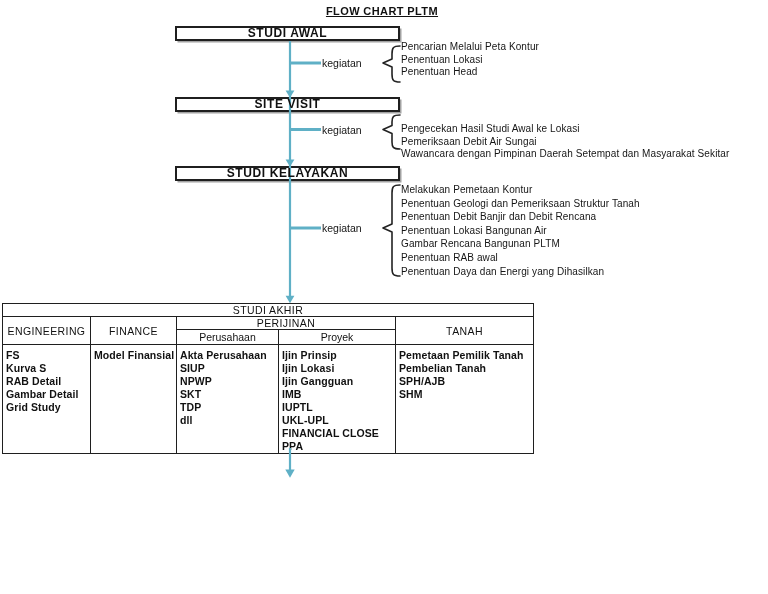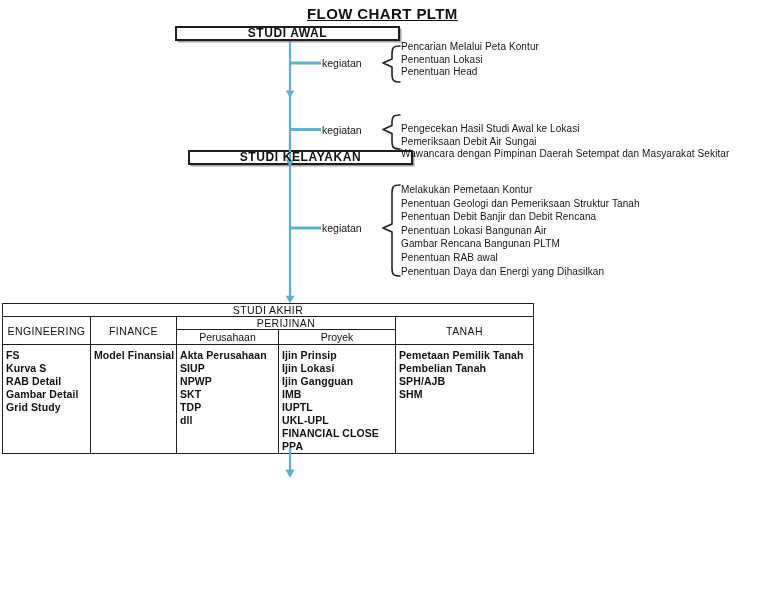--- a/index.html
+++ b/index.html
@@ -3,21 +3,21 @@
 <meta charset="utf-8">
 <style>
   * { margin:0; padding:0; box-sizing:border-box; }
   html,body { background:#ffffff; }
   .page {
     position:relative; width:768px; height:594px; background:#ffffff;
     font-family:"Liberation Sans", sans-serif; color:#111; overflow:hidden;
   }
   .title {
     position:absolute; left:307px; top:5px; width:150px; text-align:center;
-    font-size:15px; font-weight:bold; letter-spacing:0.4px;
+    font-size:11px; font-weight:bold; letter-spacing:0.4px;
     text-decoration:underline; white-space:nowrap;
   }
   .stage-box {
     position:absolute; left:175px; width:225px; height:15px;
     border:2px solid #1f1f1f; background:transparent;
     box-shadow:2px 2px 0 -0.5px #a2a2a2;
     display:flex; align-items:center; justify-content:center;
   }
   .stage-box span {
     position:relative; z-index:3; font-size:12px; font-weight:bold;
@@ -50,21 +50,24 @@
 </head>
 <body>
 
 <div class="page">
 
   <div class="title">FLOW CHART PLTM</div>
 
   <div class="stage-box" style="top:26px;">
     <span>STUDI AWAL</span>
   </div>
-  <div class="stage-box" style="top:150px;margin-left:13px;">
+  <div class="stage-box" style="top:97px;">
+    <span>SITE VISIT</span>
+  </div>
+  <div class="stage-box" style="top:166px;">
     <span>STUDI KELAYAKAN</span>
   </div>
 
   <svg class="overlay" viewBox="0 0 768 594">
     <line x1="290" y1="41" x2="290" y2="300" style="stroke:var(--connector,#5fb0c6);stroke-width:2.2"></line>
     <line x1="290" y1="448" x2="290" y2="471" style="stroke:var(--connector,#5fb0c6);stroke-width:2.2"></line>
     <line x1="289" y1="63" x2="321" y2="63" style="stroke:var(--connector,#5fb0c6);stroke-width:3"></line>
     <line x1="289" y1="129.5" x2="321" y2="129.5" style="stroke:var(--connector,#5fb0c6);stroke-width:3"></line>
     <line x1="289" y1="228" x2="321" y2="228" style="stroke:var(--connector,#5fb0c6);stroke-width:3"></line>
     <polygon points="285.6,90.5 294.4,90.5 290,97.8" style="fill:var(--connector,#5fb0c6)"></polygon>

